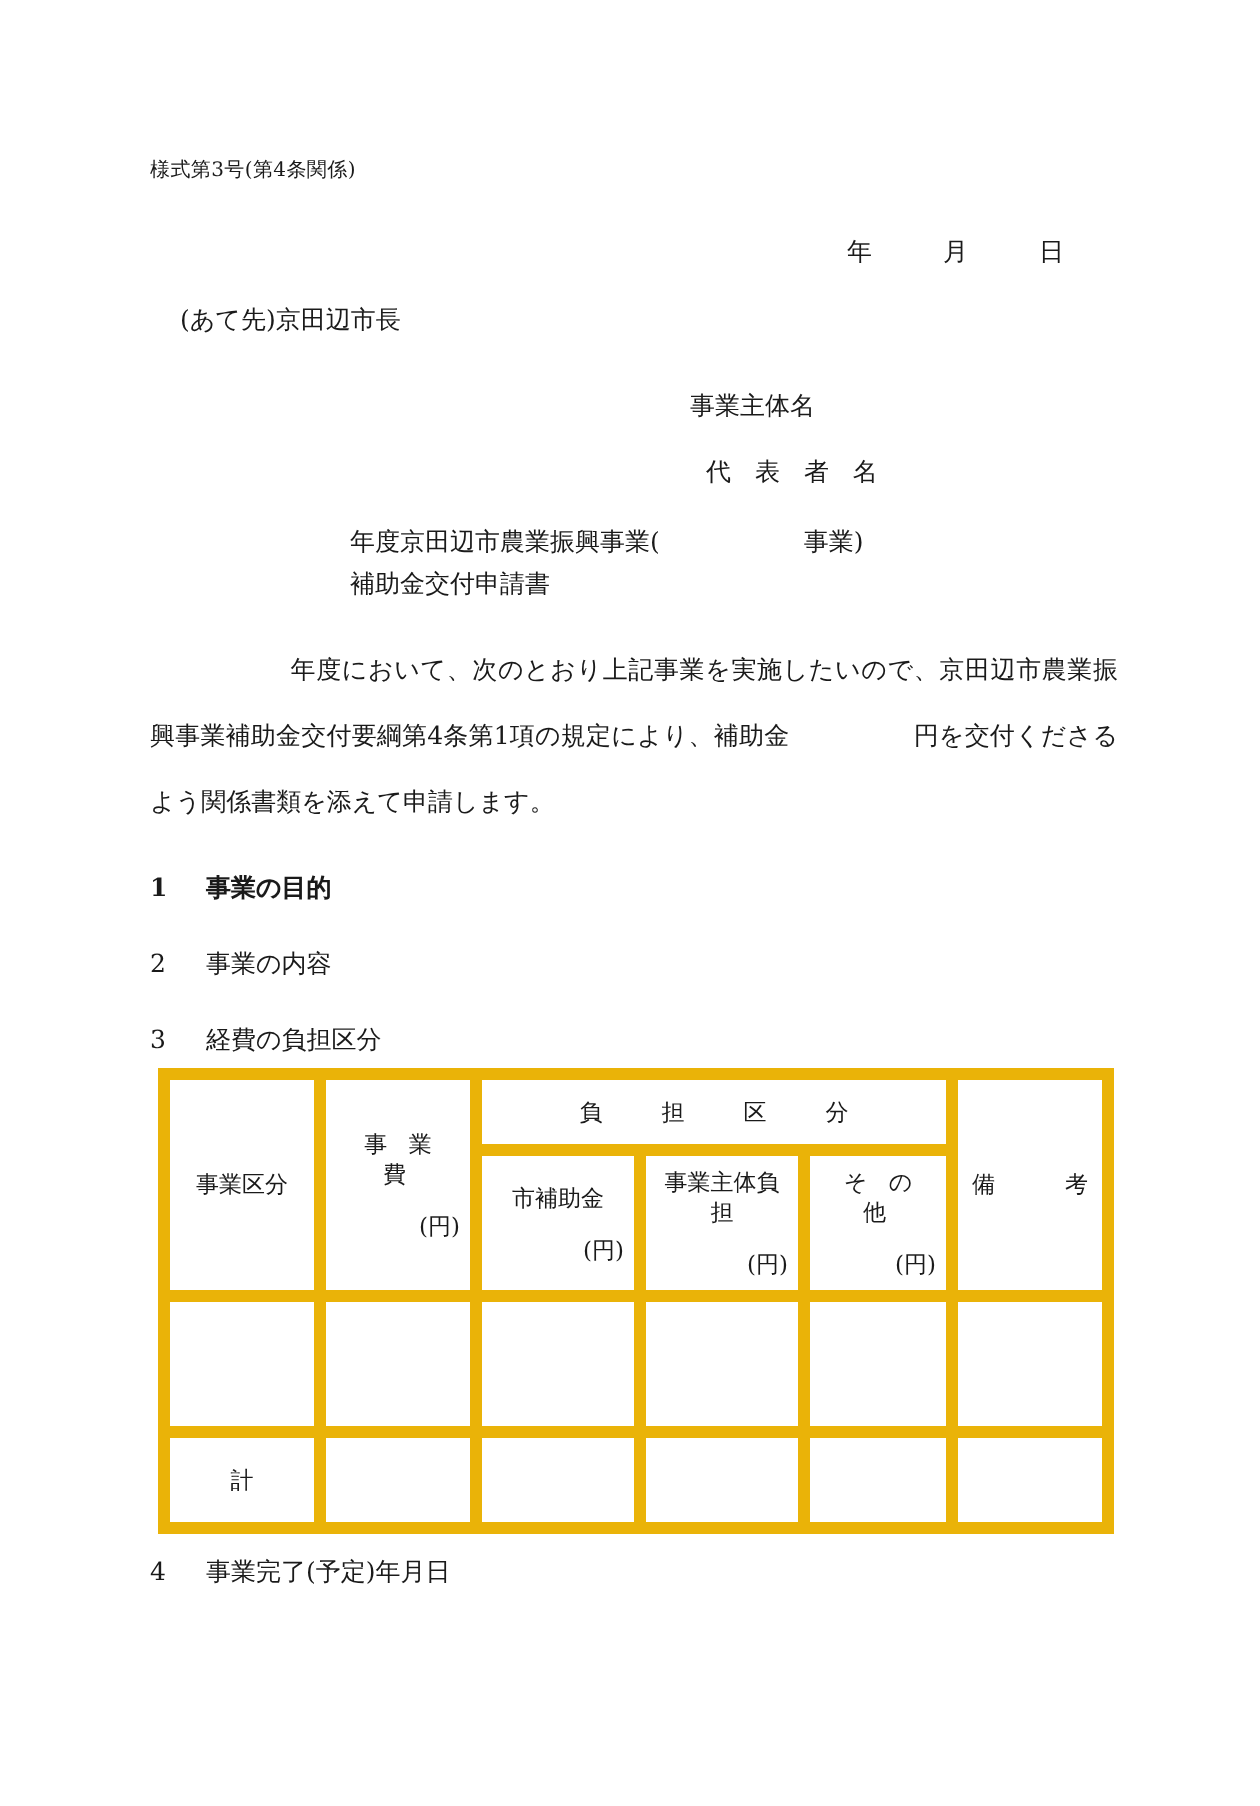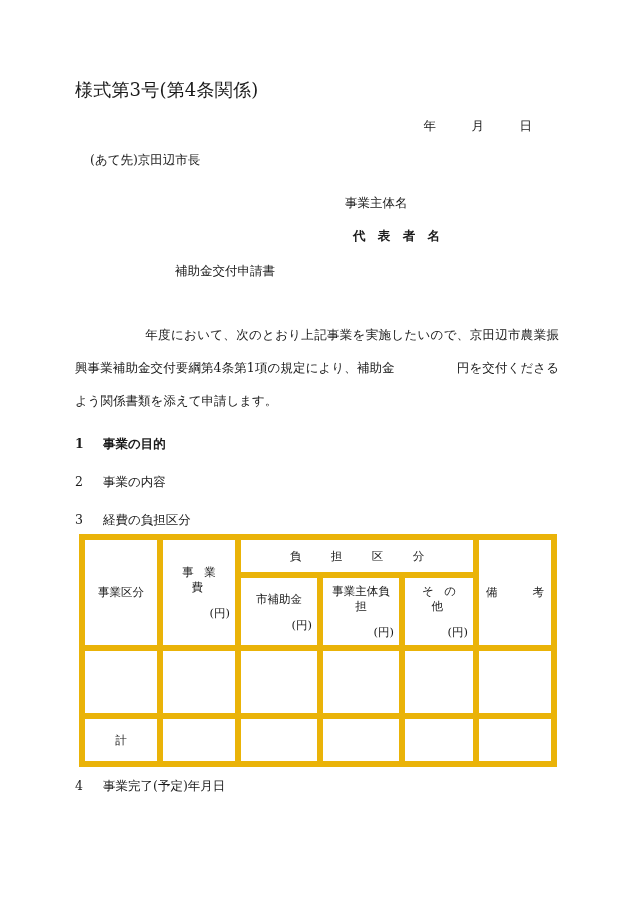--- a/index.html
+++ b/index.html
@@ -25,21 +25,21 @@
     left: 75px;
     top: 0;
     width: 480px;
   }
 
   
   .form-no {
     position: absolute;
     left: 0;
     top: 78px;
-    font-size: 18px;
+    font-size: 10px;
     letter-spacing: 0.2px;
     white-space: nowrap;
   }
 
   
   .date-line {
     position: absolute;
     right: 23px;
     top: 118px;
     font-size: 12.5px;
@@ -68,21 +68,20 @@
     top: 195px;
     font-size: 12.5px;
   }
   .applicant .row {
     white-space: nowrap;
     margin-bottom: 16px;
   }
   .applicant .row.spaced {
     letter-spacing: 4px;
     padding-left: 8px;
-    font-weight: bold;
   }
 
   
   .doc-title {
     position: absolute;
     left: 100px;
     top: 260px;
     font-size: 12.5px;
     line-height: 21px;
   }
@@ -203,20 +202,25 @@
     </div>
 
     <div class="addressee">(あて先)京田辺市長</div>
 
     <div class="applicant">
       <div class="row">事業主体名</div>
       <div class="row spaced">代 表 者 名</div>
     </div>
 
     <div class="doc-title">
+      <div class="line1">
+        <span>年度京田辺市農業振興事業(</span>
+        <span class="fill-gap"></span>
+        <span>事業)</span>
+      </div>
       <div class="line2">補助金交付申請書</div>
     </div>
 
     <div class="body-text">
       <span class="indent"></span><span>年度において、次のとおり上記事業を実施したいので、京田辺市農業振興事業補助金交付要綱第4条第1項の規定により、補助金</span><span class="amount-gap"></span><span>円を交付くださるよう関係書類を添えて申請します。</span>
     </div>
 
     <div class="item item-1">
       <span class="num">1</span><span>事業の目的</span>
     </div>

